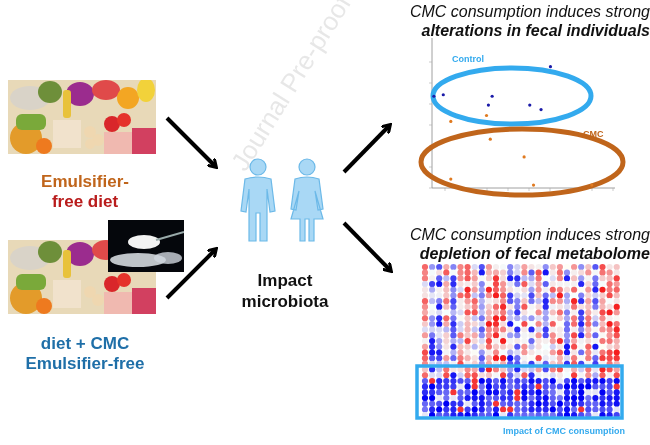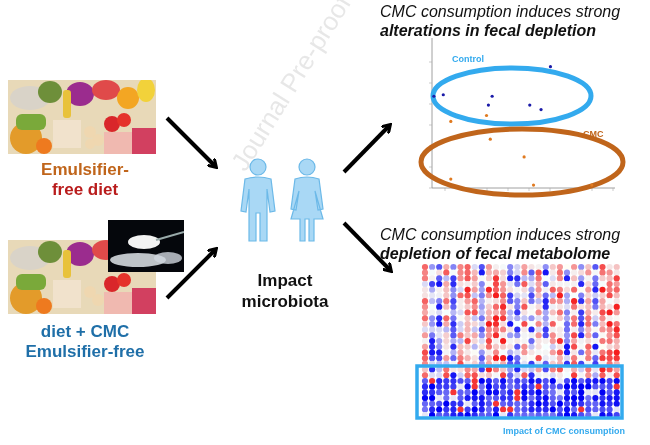--- a/index.html
+++ b/index.html
@@ -1,20 +1,20 @@
 <!DOCTYPE html>
 <html><head>
 <meta charset="utf-8">
 <style>
   html, body { margin:0; padding:0; background:#ffffff; }
   #canvas { position:relative; width:650px; height:445px; overflow:hidden; background:#ffffff; font-family:"Liberation Sans", sans-serif; }
   .abs { position:absolute; }
   .food-img { position:absolute; width:148px; height:74px; overflow:hidden; }
-  .diet-label { position:absolute; text-align:center; font-weight:bold; font-size:17px; line-height:20px; }
-  .title { position:absolute; text-align:left; font-style:italic; color:#111; font-size:16px; line-height:19px; }
+  .diet-label { position:absolute; text-align:center; font-weight:bold; font-size:17px; line-height:20px;margin-top:12px; }
+  .title { position:absolute; text-align:right; font-style:italic; color:#111; font-size:16px; line-height:19px; }
   .title .b { font-weight:bold; }
   .watermark { position:absolute; left:225px; top:160px; font-size:26px; color:#d8d8d8; transform:rotate(-58deg); transform-origin:left top; white-space:nowrap; opacity:0.6; }
   svg text { font-family:"Liberation Sans", sans-serif; }
 </style>
 </head>
 <body>
 
 <div id="canvas">
 
   <div class="watermark">Journal Pre-proof</div>
@@ -103,21 +103,21 @@
       <path d="M60,24 Q72,20 84,24 L88,54 L83,55 L80,36 L88,64 L79,64 L79,86 L74,86 L74,64 L70,64 L70,86 L65,86 L65,64 L56,64 L64,36 L61,55 L56,54 Z"></path>
     </g>
   </svg>
   <div class="abs" style="left:230px; top:270px; width:110px; text-align:center; font-weight:bold; font-size:17px; line-height:21px; color:#111;">
     <div>Impact</div>
     <div>microbiota</div>
   </div>
 
   <div class="title" style="left:380px; top:2px; width:270px;">
     <div>CMC consumption induces strong</div>
-    <div class="b">alterations in fecal depletion</div>
+    <div class="b">alterations in fecal individuals</div>
   </div>
 
   <svg class="abs" id="scatter" style="left:415px; top:38px;" width="225" height="160">
     <line x1="17" y1="0" x2="17" y2="150" stroke="#888" stroke-width="0.8"></line>
     <line x1="17" y1="150" x2="200" y2="150" stroke="#888" stroke-width="0.8"></line>
     <g id="ticks">
         <line x1="30" x2="30" y1="150" y2="153" stroke="#aaa" stroke-width="0.6"></line>
         <line x1="51" x2="51" y1="150" y2="153" stroke="#aaa" stroke-width="0.6"></line>
         <line x1="72" x2="72" y1="150" y2="153" stroke="#aaa" stroke-width="0.6"></line>
         <line x1="93" x2="93" y1="150" y2="153" stroke="#aaa" stroke-width="0.6"></line>

